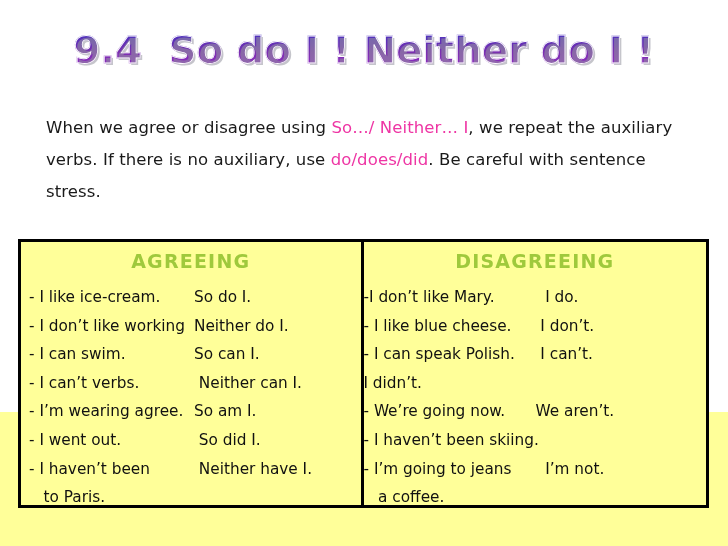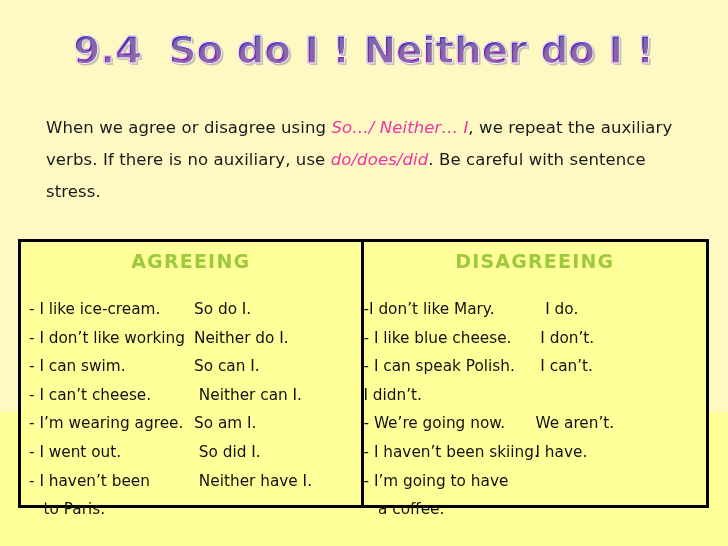--- a/index.html
+++ b/index.html
@@ -11,21 +11,21 @@
     height: 546px;
     background: #FFFF99;
     font-family: "DejaVu Sans", sans-serif;
     overflow: hidden;
   }
 
   .slide {
     position: relative;
     width: 728px;
     height: 412px;
-    background: #fef9c3;
+    background: #ffffff;
   }
 
   
   .title-wrap {
     position: absolute;
     left: 0;
     top: 27px;
     width: 728px;
     text-align: center;
     white-space: nowrap;
@@ -59,21 +59,20 @@
     top: 112px;
     width: 650px;
     font-family: "DejaVu Sans", sans-serif;
     font-size: 16.5px;
     line-height: 32px;
     color: #1A1A1A;
     letter-spacing: 0.1px;
   }
   .em-pink {
     color: #EE35A4;
-    font-style: italic;
     margin-top: 41px;
   }
 
   
   .table {
     position: absolute;
     left: 18px;
     top: 239px;
     width: 691px;
     height: 269px;
@@ -91,21 +90,21 @@
   .col-right { width: 344px; }
 
   .col-head {
     text-align: center;
     font-family: "DejaVu Sans", sans-serif;
     font-weight: bold;
     font-size: 19px;
     line-height: 28px;
     color: #9FC93C;
     letter-spacing: 1.2px;
-    margin-bottom: 20px;
+    margin-bottom: 8px;
   }
 
   .rows {
     font-family: "DejaVu Sans", sans-serif;
     font-size: 15.3px;
     line-height: 28.6px;
     color: #111111;
   }
   .row {
     display: flex;
@@ -142,21 +141,21 @@
         </div>
         <div class="row">
           <span class="cue">- I don’t like working</span>
           <span class="resp">Neither do I.</span>
         </div>
         <div class="row">
           <span class="cue">- I can swim.</span>
           <span class="resp">So can I.</span>
         </div>
         <div class="row">
-          <span class="cue">- I can’t cheese.</span>
+          <span class="cue">- I can’t verbs.</span>
           <span class="resp"> Neither can I.</span>
         </div>
         <div class="row">
           <span class="cue">- I’m wearing agree.</span>
           <span class="resp">So am I.</span>
         </div>
         <div class="row">
           <span class="cue">- I went out.</span>
           <span class="resp"> So did I.</span>
         </div>
@@ -190,24 +189,24 @@
         </div>
         <div class="row">
           <span class="resp">I didn’t.</span>
         </div>
         <div class="row">
           <span class="cue">- We’re going now.</span>
           <span class="resp">We aren’t.</span>
         </div>
         <div class="row">
           <span class="cue">- I haven’t been skiing.</span>
-          <span class="resp">I have.</span>
-        </div>
-        <div class="row">
-          <span class="cue">- I’m going to have</span>
+        </div>
+        <div class="row">
+          <span class="cue">- I’m going to jeans</span>
+          <span class="resp">  I’m not.</span>
         </div>
         <div class="row">
           <span class="cue">   a coffee.</span>
           <span class="resp"></span>
         </div>
 
       </div>
     </div>
 
   </div>

